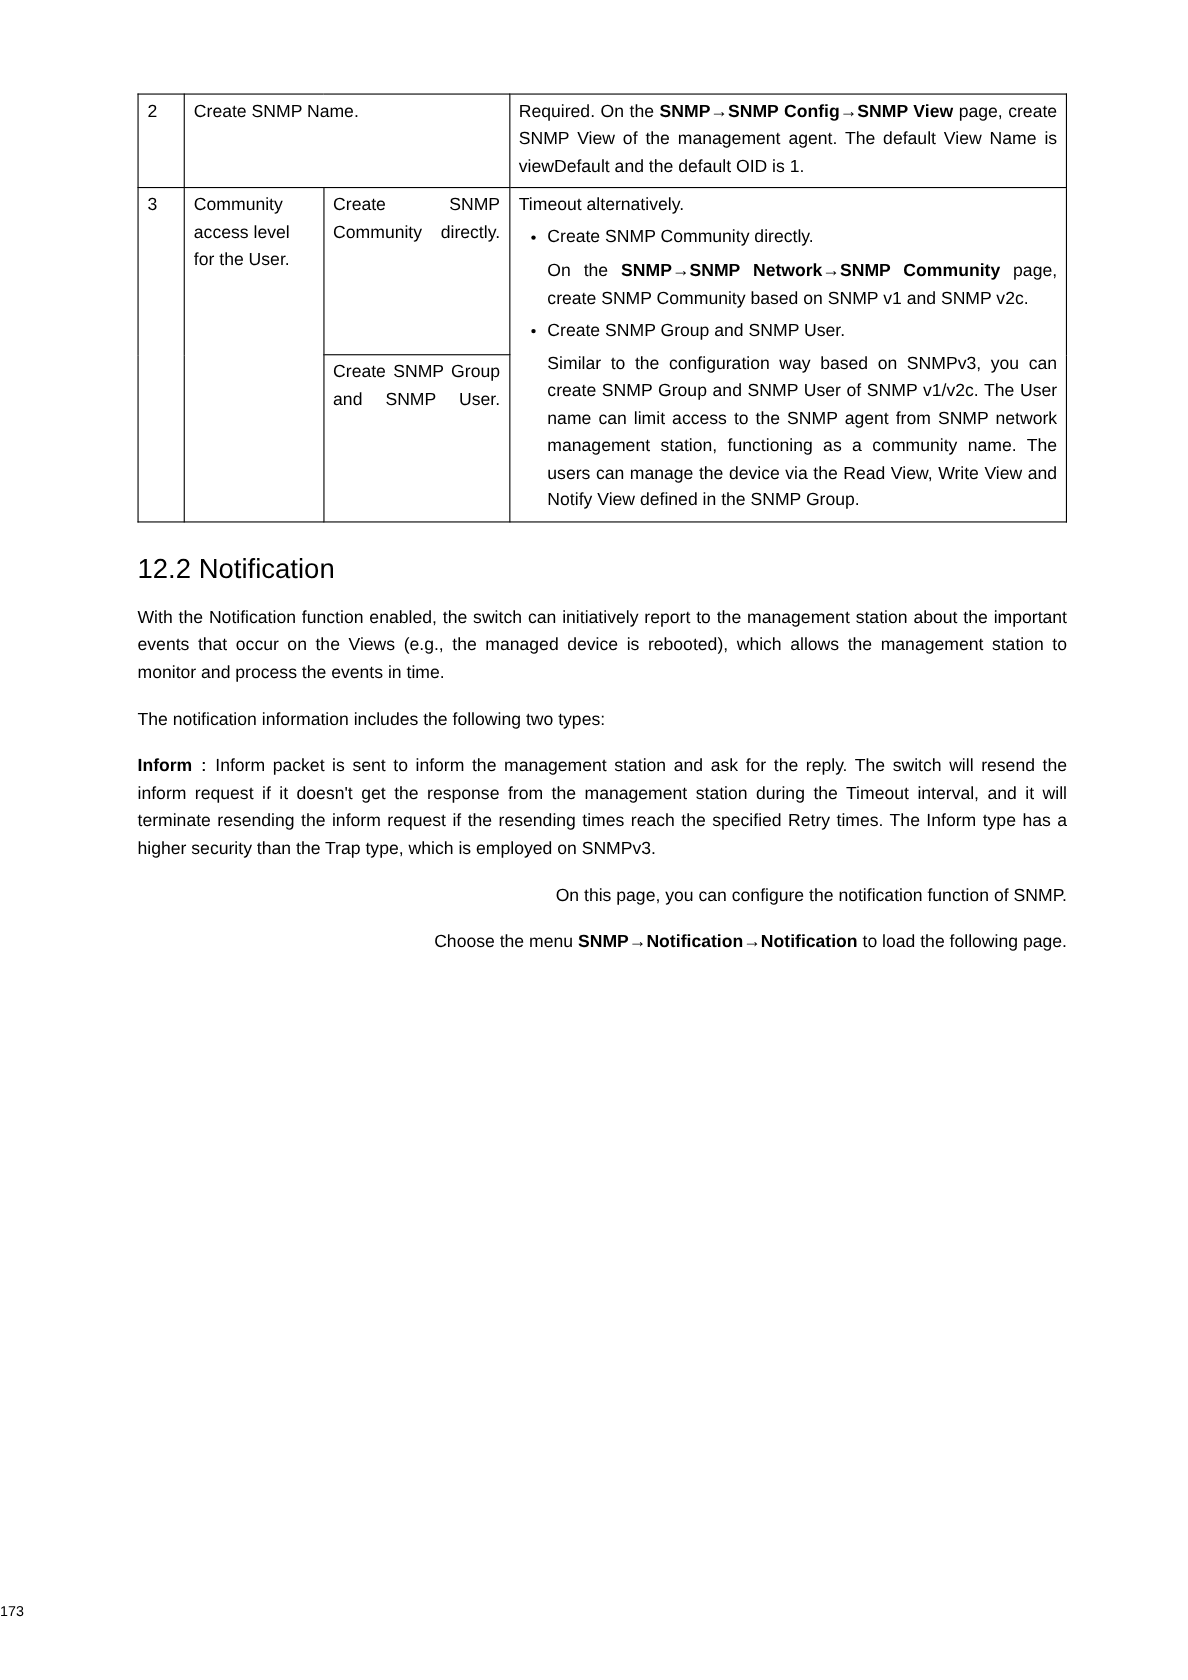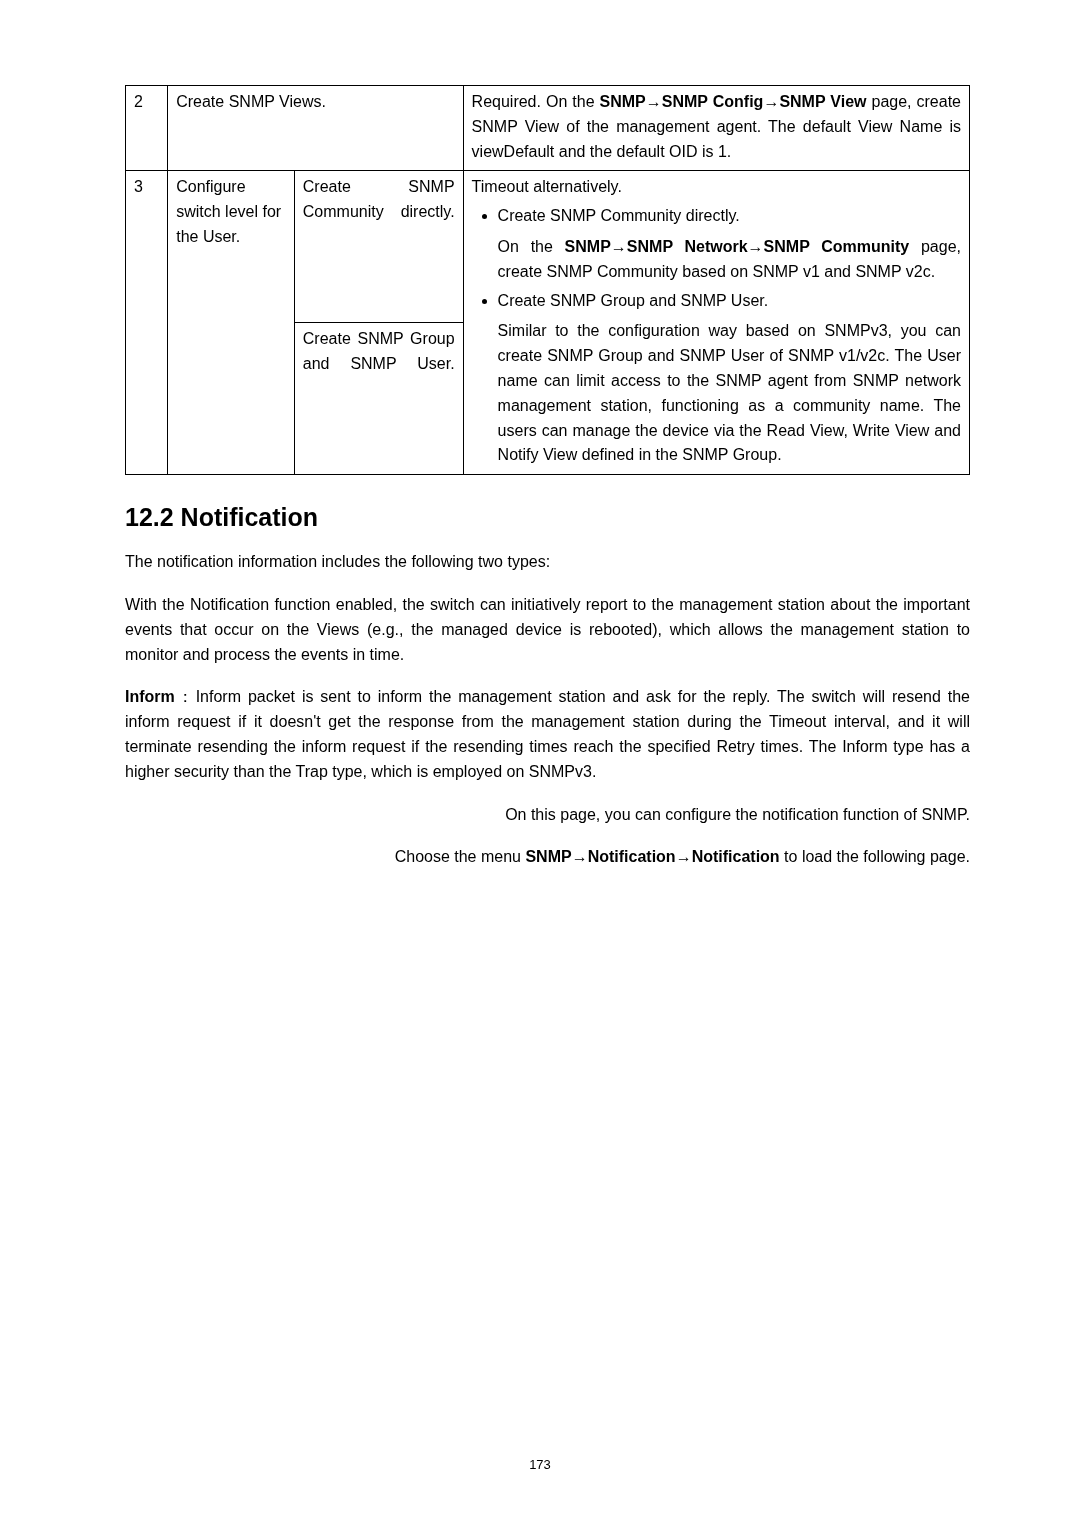--- a/index.html
+++ b/index.html
@@ -29,67 +29,67 @@
     line-height: 1.55;
   }
   col.c1 { width: 5%; }
   col.c2 { width: 15%; }
   col.c3 { width: 20%; }
   col.c4 { width: 60%; }
   .justify { text-align: justify; }
   .justify-last { text-align-last: justify; }
   h2.sec {
     font-size: 25px;
-    font-weight: bold;
+    font-weight: normal;
     margin: 0 0 18px 0;
   }
   p.body {
     margin: 0 0 18px 0;
     line-height: 1.55;
     text-align: justify;
   }
   ul.sub {
     margin: 4px 0 4px 0;
     padding-left: 26px;
     list-style: disc;
   }
   ul.sub > li { margin-bottom: 6px; }
   .sub-p { margin: 4px 0 0 26px; text-align: justify; }
   .footer {
     position: absolute;
     bottom: 55px;
     width: 100%;
     left: 0;
-    text-align: center;
+    text-align: left;
     font-size: 13px;
   }
 </style>
 </head>
 <body>
 
 <div class="page">
 
   <table class="cfg">
     <colgroup>
       <col class="c1">
         <col class="c2">
         <col class="c3">
         <col class="c4">
     </colgroup>
     <tbody>
         <tr>
       <td>2</td>
-      <td colspan="2">Create SNMP Views.</td>
+      <td colspan="2">Create SNMP Name.</td>
       <td class="justify">
         <span>Required. On the </span><b>SNMP→SNMP Config→SNMP View</b><span> page, create SNMP View of the management agent. The default View Name is viewDefault and the default OID is 1.</span>
       </td>
     </tr>
     <tr>
       <td rowspan="2">3</td>
-      <td rowspan="2">Configure switch level for the User.</td>
+      <td rowspan="2">Community access level for the User.</td>
       <td class="justify justify-last">Create SNMP Community directly.</td>
       <td rowspan="2" class="justify">
         <div>Timeout alternatively.</div>
         <ul class="sub">
           <li>Create SNMP Community directly.</li>
         </ul>
         <div class="sub-p">
           <span>On the </span><b>SNMP→SNMP Network→SNMP Community</b><span> page, create SNMP Community based on SNMP v1 and SNMP v2c.</span>
         </div>
         <ul class="sub">
@@ -99,22 +99,22 @@
       </td>
     </tr>
     <tr>
       <td class="justify justify-last">Create SNMP Group and SNMP User.</td>
     </tr>
   </tbody>
     </table>
 
   <h2 class="sec">12.2 Notification</h2>
 
+  <p class="body">With the Notification function enabled, the switch can initiatively report to the management station about the important events that occur on the Views (e.g., the managed device is rebooted), which allows the management station to monitor and process the events in time.</p>
   <p class="body" style="text-align:left;">The notification information includes the following two types:</p>
-  <p class="body">With the Notification function enabled, the switch can initiatively report to the management station about the important events that occur on the Views (e.g., the managed device is rebooted), which allows the management station to monitor and process the events in time.</p>
 
 
   <p class="body">
     <b>Inform</b><span>：</span><span>Inform packet is sent to inform the management station and ask for the reply. The switch will resend the inform request if it doesn't get the response from the management station during the Timeout interval, and it will terminate resending the inform request if the resending times reach the specified Retry times. The Inform type has a higher security than the Trap type, which is employed on SNMPv3.</span>
   </p>
 
   <p class="body" style="text-align:right;">On this page, you can configure the notification function of SNMP.</p>
 
   <p class="body" style="text-align:right;">
     <span>Choose the menu </span><b>SNMP→Notification→Notification</b><span> to load the following page.</span>

